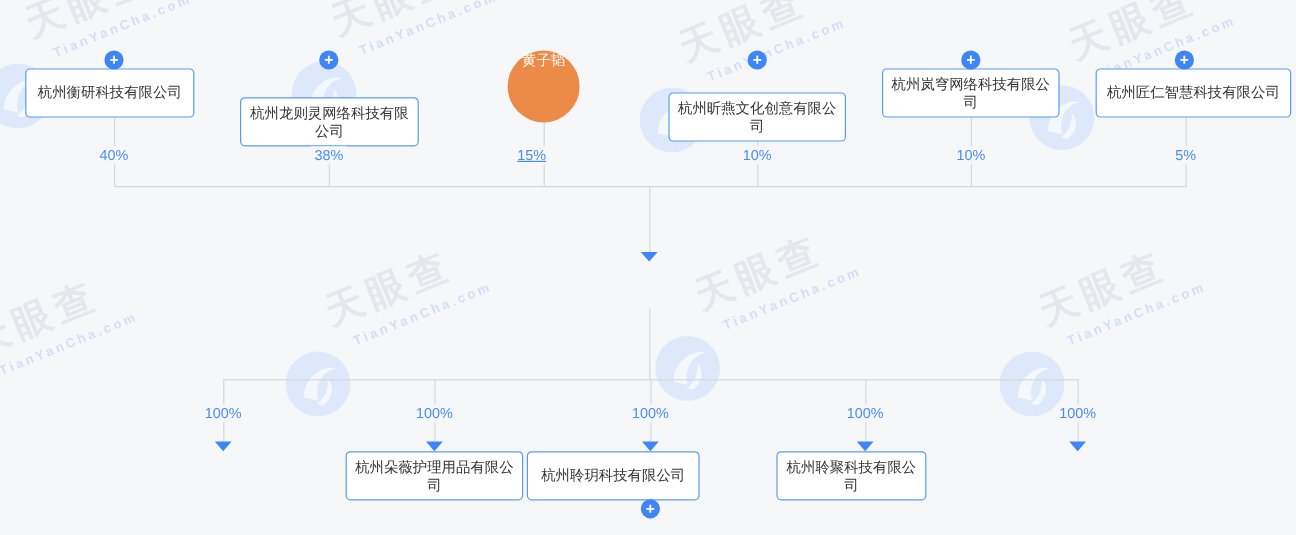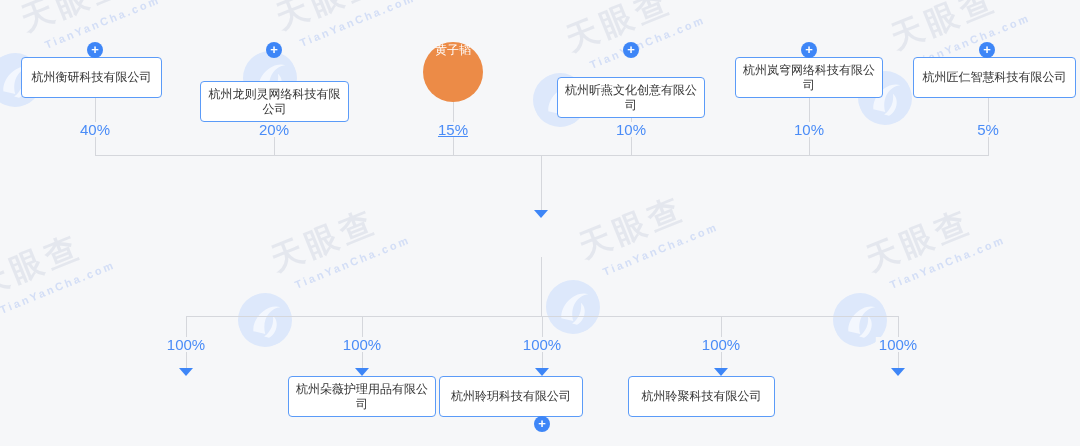--- a/index.html
+++ b/index.html
@@ -30,21 +30,21 @@
         color:#333;padding:0 5px;z-index:2;cursor:pointer;}
   .node.root{background:#3e7bfa;border:1px solid #3e7bfa;color:#fff;height:39px;}
   .person{position:absolute;box-sizing:border-box;width:60px;height:60px;
           border-radius:50%;background:#ec8b47;color:#fff;display:flex;
           align-items:flex-start;justify-content:center;font-size:12px;z-index:2;
           cursor:pointer;}
   .plus{position:absolute;width:16px;height:16px;border-radius:50%;
         background:#3e86f7;color:#fff;font-size:13px;line-height:15px;
         text-align:center;font-weight:bold;z-index:3;cursor:pointer;}
   .pct{position:absolute;transform:translateX(-50%);background:#f6f7f9;
-       color:#4a8cf7;font-size:15px;line-height:15px;padding:0 3px;z-index:2;
+       color:#4a8cf7;font-size:12px;line-height:15px;padding:0 3px;z-index:2;
        white-space:nowrap;}
 </style>
 </head>
 <body>
 
 <div class="canvas">
 
   <div class="wm" style="left:-12px;top:11px;">
     <svg class="wm-logo" width="54" height="54" viewBox="0 0 54 54">
         <circle cx="27" cy="27" r="27" fill="#dde8fb"></circle>
@@ -159,37 +159,37 @@
   <div class="plus" style="left:801px;top:42px;">+</div>
   <div class="node" style="left:735px;top:57px;width:148px;">
     <span>杭州岚穹网络科技有限公司</span>
   </div>
   <div class="plus" style="left:979px;top:42px;">+</div>
   <div class="node" style="left:913px;top:57px;width:163px;">
     <span>杭州匠仁智慧科技有限公司</span>
   </div>
 
   <div class="pct" style="left:95px;top:122px;">40%</div>
-  <div class="pct" style="left:274px;top:122px;">20%</div>
-  <div class="pct" style="left:453px;top:122px;text-decoration:underline;">15%</div>
+  <div class="pct" style="left:274px;top:122px;">38%</div>
+  <div class="pct" style="left:443px;top:122px;text-decoration:underline;">15%</div>
   <div class="pct" style="left:631px;top:122px;">10%</div>
   <div class="pct" style="left:809px;top:122px;">10%</div>
   <div class="pct" style="left:988px;top:122px;">5%</div>
 
 
   <div class="pct" style="left:186px;top:337px;">100%</div>
   <div class="pct" style="left:362px;top:337px;">100%</div>
   <div class="pct" style="left:542px;top:337px;">100%</div>
   <div class="pct" style="left:721px;top:337px;">100%</div>
   <div class="pct" style="left:898px;top:337px;">100%</div>
 
   <div class="node" style="left:288px;top:376px;width:148px;">
     <span>杭州朵薇护理用品有限公司</span>
   </div>
   <div class="node" style="left:439px;top:376px;width:144px;">
     <span>杭州聆玥科技有限公司</span>
   </div>
   <div class="plus" style="left:534px;top:416px;">+</div>
-  <div class="node" style="left:628px;top:376px;width:147px;">
+  <div class="node" style="left:647px;top:376px;width:125px;">
     <span>杭州聆聚科技有限公司</span>
   </div>
 
 </div>
 
 </body></html>

